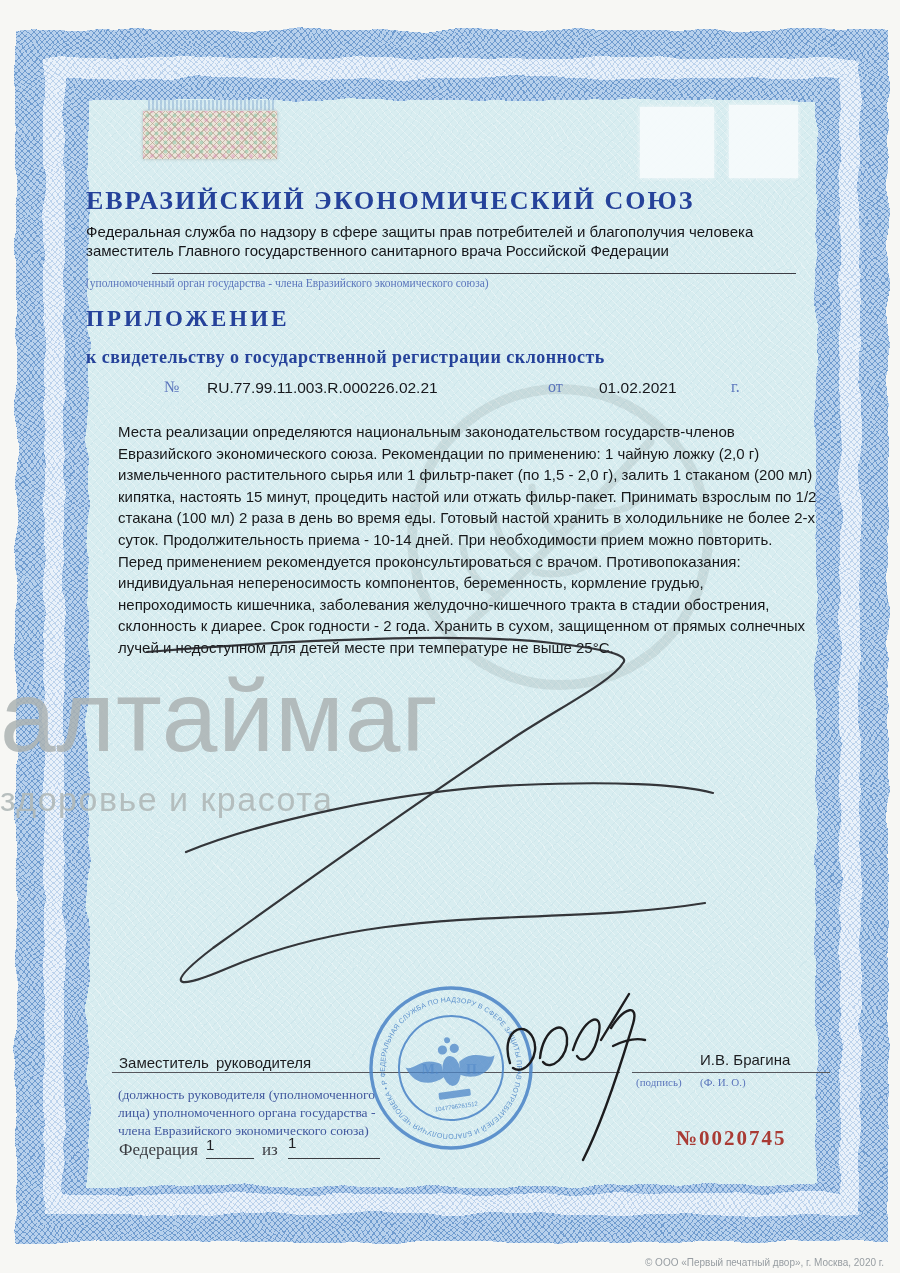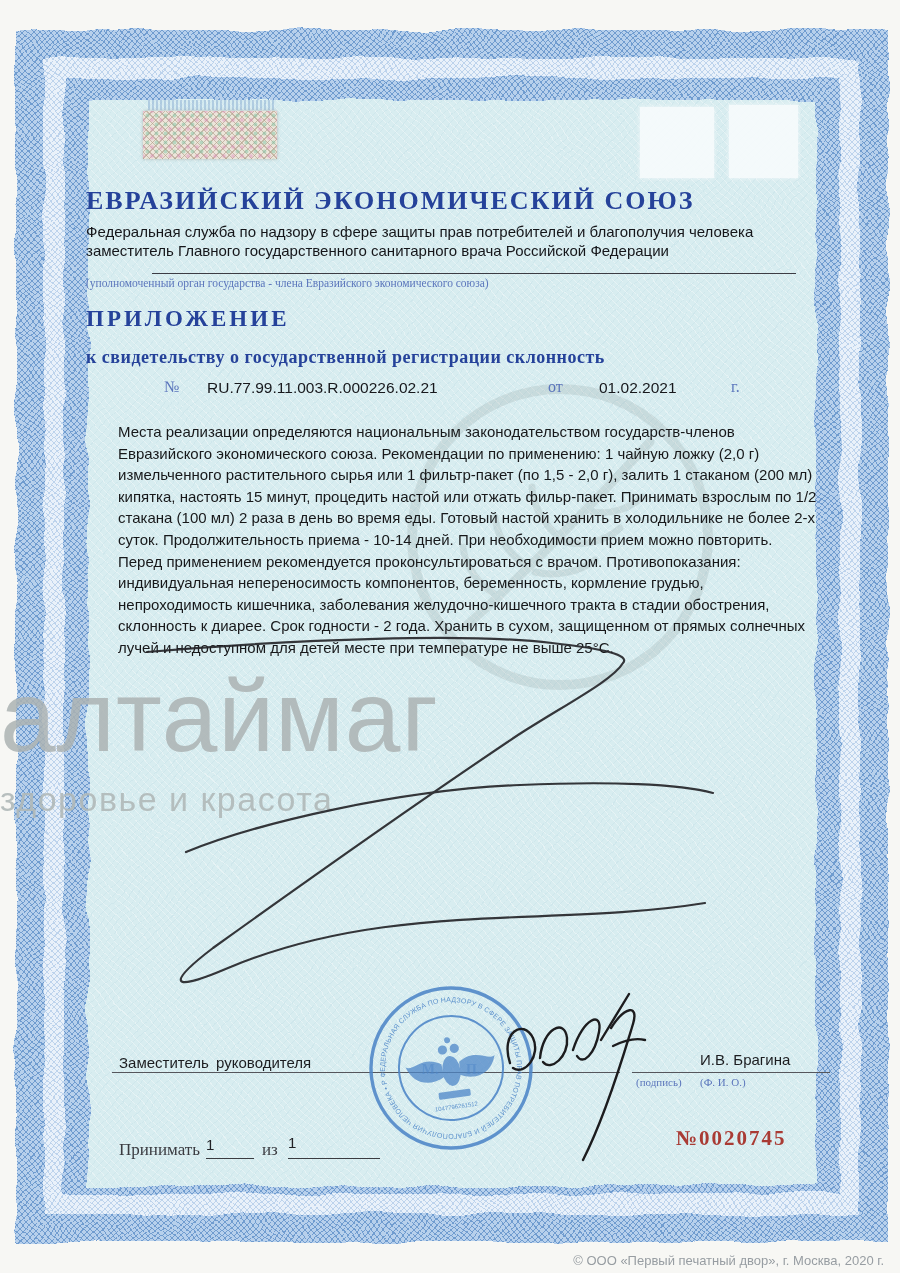--- a/index.html
+++ b/index.html
@@ -28,21 +28,21 @@
   .wm-brand{left:0;right:14px;top:666px;font-size:100px;font-weight:normal;color:#acb3b3;letter-spacing:1px;line-height:100px;opacity:.85;}
   .wm-tag{left:0;right:14px;top:780px;font-size:34px;color:#b1b9b9;letter-spacing:1.5px;opacity:.9;}
   
   .pos-title{left:119px;top:1054px;font-size:15px;color:#1c1d20;word-spacing:3px;}
   .uline{border-top:1.3px solid #55565c;height:0;}
   .small-cap{font-size:11px;color:#5b76bc;}
   .pos-caption{left:118px;top:1086px;width:345px;font-size:13.5px;line-height:18px;color:#41589e;white-space:pre-line;}
   .page-label{left:119px;top:1140px;font-size:17px;color:#3a3b40;}
   .page-num{font-size:15px;color:#202125;}
   .serial{left:676px;top:1126px;font-size:21px;font-weight:bold;letter-spacing:2px;color:#a93b34;}
-  .footer-copy{right:16px;bottom:5px;font-size:13px;color:#979da2;}
+  .footer-copy{right:16px;bottom:5px;font-size:10px;color:#979da2;}
   
   .holo-strip{left:148px;top:100px;width:128px;height:10px;
     background:repeating-linear-gradient(90deg,rgba(110,150,200,.38) 0 2px,rgba(200,225,240,.2) 2px 4px);}
   .hologram{left:143px;top:111px;width:134px;height:48px;
     background:
       radial-gradient(circle at 50% 50%,rgba(140,200,170,.55) 0 1.5px,transparent 2.4px) 0 0/9px 9px,
       radial-gradient(circle at 50% 50%,rgba(225,145,190,.5) 0 1.5px,transparent 2.4px) 4.5px 4.5px/9px 9px,
       repeating-linear-gradient(45deg,rgba(175,155,135,.6) 0 1px,transparent 1px 4.5px),
       repeating-linear-gradient(-45deg,rgba(175,155,135,.6) 0 1px,transparent 1px 4.5px),
       #ece6da;
@@ -131,20 +131,23 @@
     </g>
   </svg>
 
   <div class="abs pos-title">Заместитель  руководителя</div>
   <div class="abs uline" style="left:112px;width:508px;top:1072px;"></div>
   <div class="abs uline" style="left:632px;width:106px;top:1072px;"></div>
   <div class="abs center small-cap serif" style="left:636px;width:106px;top:1076px;">(подпись)</div>
   <div class="abs center" style="left:700px;width:130px;top:1051px;font-size:15px;color:#1c1d20;">И.В. Брагина</div>
   <div class="abs uline" style="left:700px;width:130px;top:1072px;"></div>
   <div class="abs center small-cap serif" style="left:700px;width:130px;top:1076px;">(Ф. И. О.)</div>
+  <div class="abs pos-caption serif">(должность руководителя (уполномоченного
+лица) уполномоченного органа государства -
+члена Евразийского экономического союза)</div>
 
   <svg class="abs" style="left:366px;top:983px;opacity:.88;" width="170" height="170" viewBox="0 0 170 170" aria-hidden="true">
     <g transform="rotate(-8 85 85)">
       <circle cx="85" cy="85" r="80" fill="none" stroke="#4e86c8" stroke-width="3.4"></circle>
       <circle cx="85" cy="85" r="52" fill="none" stroke="#4e86c8" stroke-width="2"></circle>
       <path id="ringPath" d="M 19,85 A 66 66 0 1 1 151,85 A 66 66 0 1 1 19,85" fill="none"></path>
       <text font-family="Liberation Sans, sans-serif" font-size="7" letter-spacing="0.2" fill="#4e86c8">
         <textPath href="#ringPath">ФЕДЕРАЛЬНАЯ СЛУЖБА ПО НАДЗОРУ В СФЕРЕ ЗАЩИТЫ ПРАВ ПОТРЕБИТЕЛЕЙ И БЛАГОПОЛУЧИЯ ЧЕЛОВЕКА • РОСПОТРЕБНАДЗОР •</textPath>
       </text>
       <g fill="#4e86c8" opacity=".85">
@@ -165,21 +168,21 @@
     <g fill="none" stroke="#1c1c1e" stroke-width="2.4" stroke-linecap="round">
       <path d="M15,75 C5,45 28,30 38,50 C46,67 30,88 18,80"></path>
       <path d="M45,70 C48,40 70,30 72,50 C74,68 56,84 48,74"></path>
       <path d="M78,62 C88,30 108,22 104,44 C100,66 88,78 82,68"></path>
       <path d="M106,52 L134,6"></path>
       <path d="M116,40 C130,18 144,16 138,36 C130,62 112,125 88,172"></path>
       <path d="M118,58 C130,52 142,50 150,52"></path>
     </g>
   </svg>
 
-  <div class="abs page-label serif">Принимать</div>
+  <div class="abs page-label serif">Федерация</div>
   <div class="abs center page-num" style="left:206px;width:48px;top:1136px;">1</div>
   <div class="abs uline" style="left:206px;width:48px;top:1158px;border-color:#3a3b40;"></div>
   <div class="abs page-label serif" style="left:262px;">из</div>
   <div class="abs center page-num" style="left:288px;width:92px;top:1134px;">1</div>
   <div class="abs uline" style="left:288px;width:92px;top:1158px;border-color:#3a3b40;"></div>
 
   <div class="abs serial serif">№0020745</div>
 
   <div class="abs footer-copy">© ООО «Первый печатный двор», г. Москва, 2020 г.</div>
 

